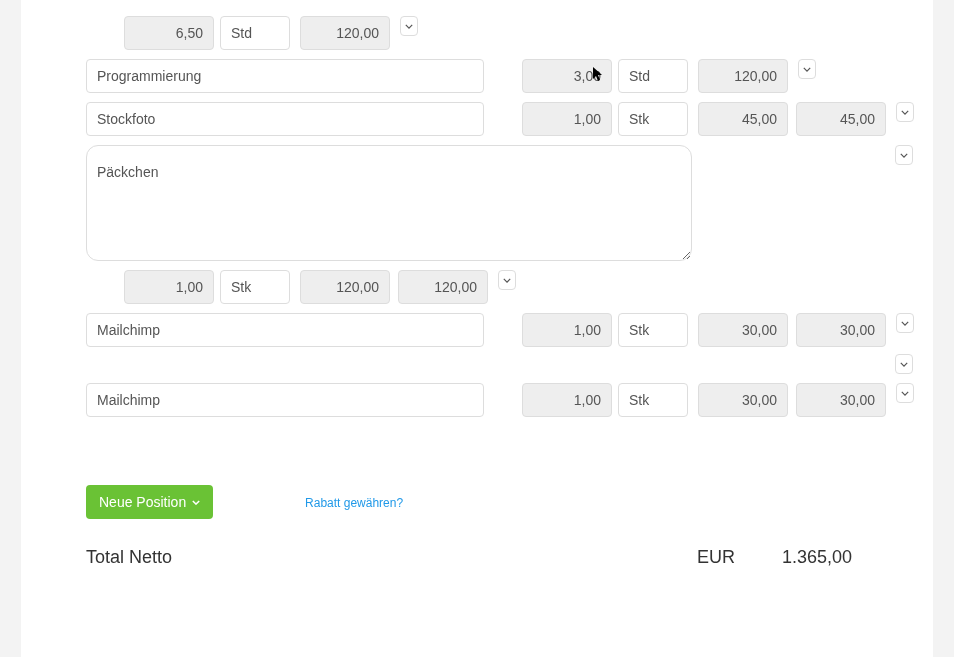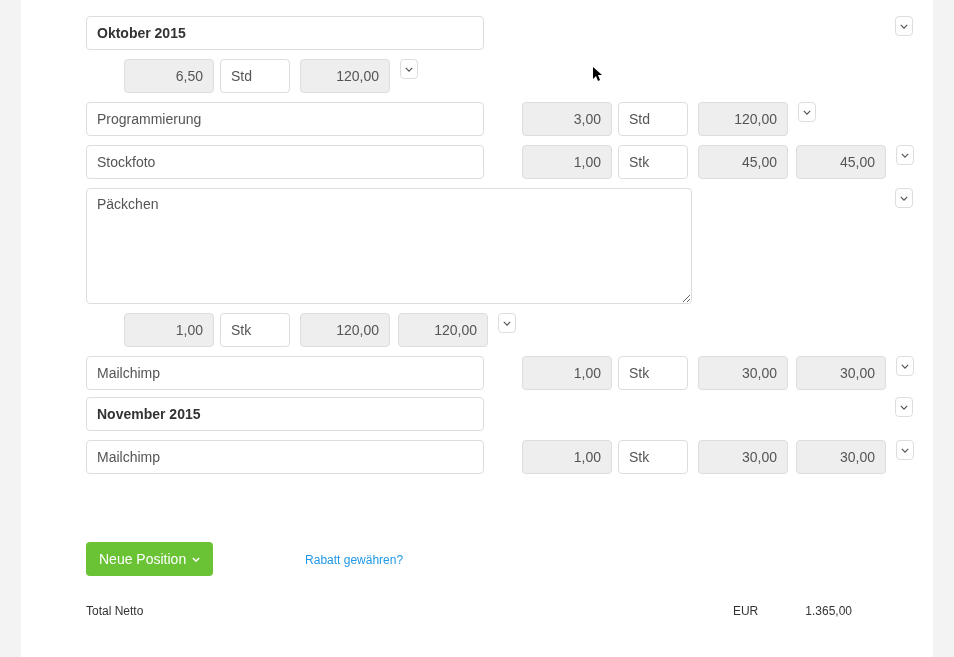--- a/index.html
+++ b/index.html
@@ -37,22 +37,22 @@
     background: #fff;
   }
   .desc-input.bold {
     font-weight: 700;
     color: #333;
   }
   .desc-textarea {
     width: 606px;
     height: 116px;
     border: 1px solid #ddd;
-    border-radius: 4px;
-    padding: 7px 10px;
+    border-radius: 12px;
+    padding: 18px 10px;
     font-size: 14px;
     color: #555;
     font-family: inherit;
     resize: both;
   }
   .spacer-after-desc {
     width: 38px;
   }
   .num-input {
     width: 90px;
@@ -154,21 +154,21 @@
     font-size: 12px;
     text-decoration: none;
     margin-left: 88px;
     display: inline-block;
     margin-top: 70px;
   }
   .totals {
     display: flex;
     padding: 0 65px 0 65px;
     margin-top: 28px;
-    font-size: 12px;
+    font-size: 18px;
     color: #333;
   }
   .totals .label {
     flex: 0 0 auto;
   }
   .totals .currency {
     margin-left: auto;
     margin-right: 47px;
   }
   .totals .amount {
@@ -183,28 +183,20 @@
     pointer-events: none;
   }
 </style>
 </head>
 <body>
 
 <div class="page">
 <div class="content">
 
   
-  <div class="row heading-row">
-    <input class="desc-input bold" readonly="" value="Oktober 2015" style="">
-    <button class="caret-btn">
-      <svg viewBox="0 0 10 6">
-            <path d="M1 1 L5 5 L9 1" fill="none" stroke="#555" stroke-width="1.5"></path>
-          </svg>
-    </button>
-  </div>
 
   
   <div class="row line-row">
     <div class="spacer-after-desc"></div>
     <input class="num-input" value="6,50" style="">
     <input class="unit-input" value="Std" style="">
     <input class="price-input" value="120,00" style="">
     <div class="caret-col">
       <button class="caret-btn" style="margin-left:0">
         <svg viewBox="0 0 10 6">
@@ -285,21 +277,20 @@
       <button class="caret-btn" style="margin-left:0">
         <svg viewBox="0 0 10 6">
               <path d="M1 1 L5 5 L9 1" fill="none" stroke="#555" stroke-width="1.5"></path>
             </svg>
       </button>
     </div>
   </div>
 
   
   <div class="row heading-row" style="margin-top:-2px;">
-    <input class="desc-input bold" readonly="" value="November 2015" style="">
     <button class="caret-btn">
       <svg viewBox="0 0 10 6">
             <path d="M1 1 L5 5 L9 1" fill="none" stroke="#555" stroke-width="1.5"></path>
           </svg>
     </button>
   </div>
 
   
   <div class="row line-row">
     <input class="desc-input" value="Mailchimp" style="">

